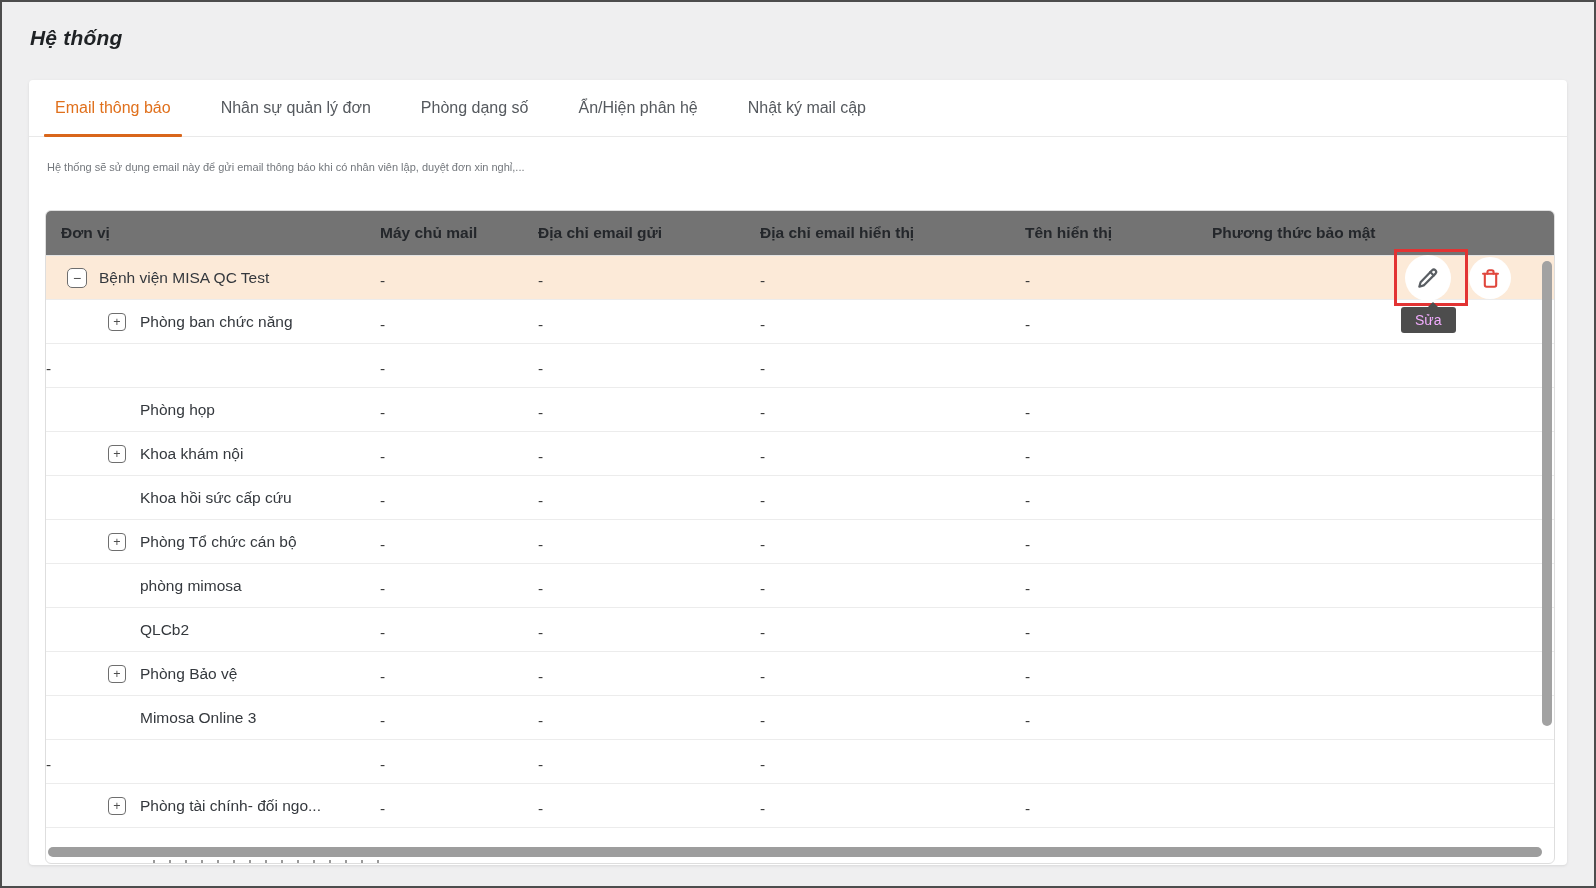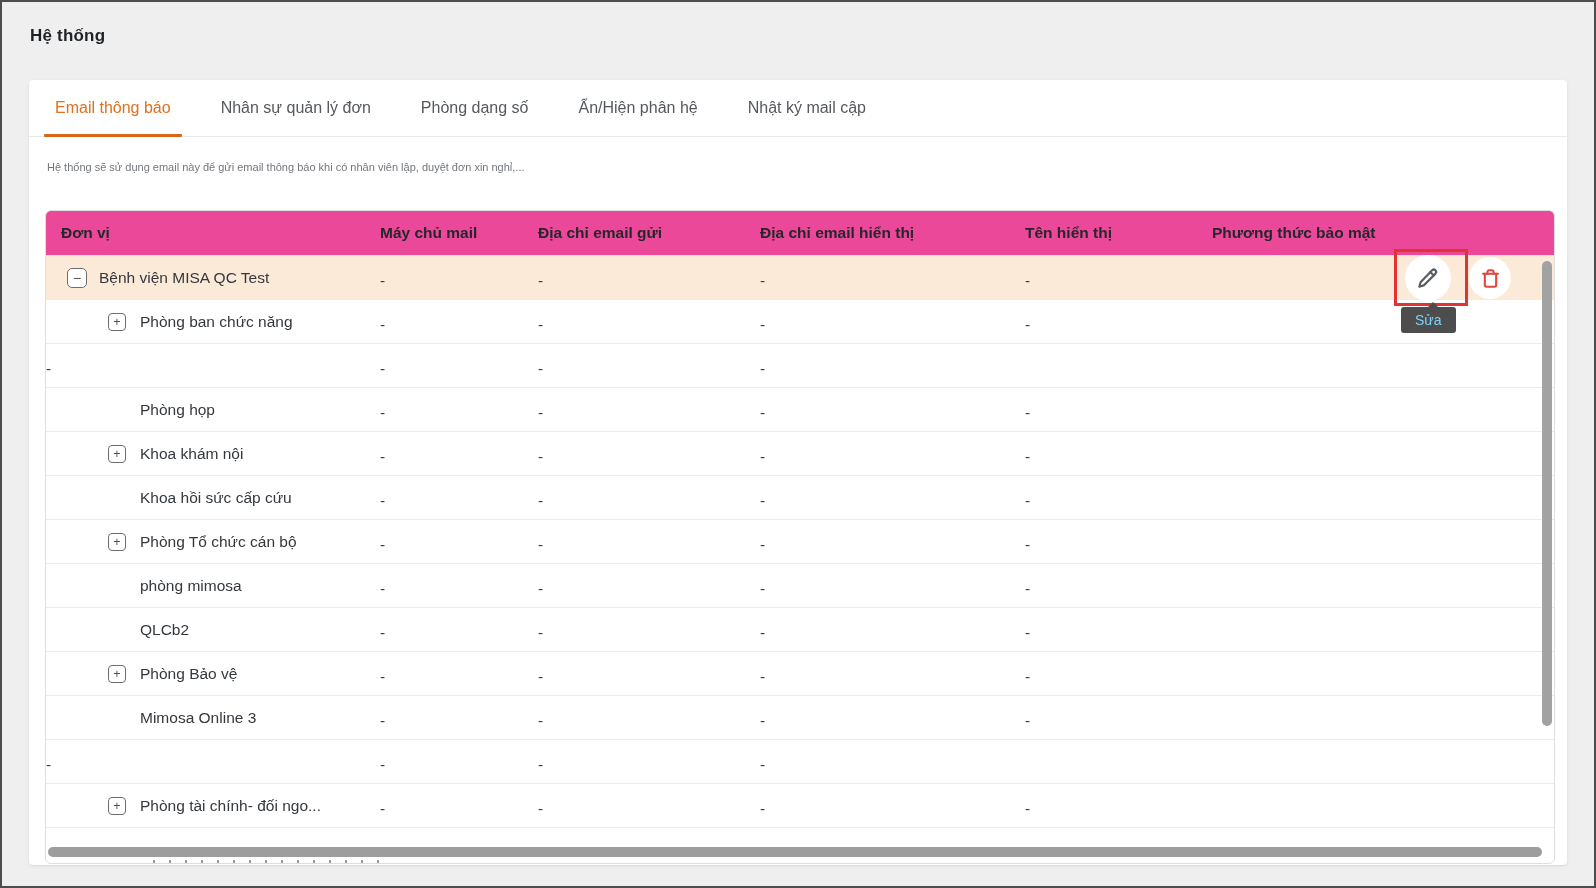--- a/index.html
+++ b/index.html
@@ -7,21 +7,21 @@
   body {
     font-family:"Liberation Sans","DejaVu Sans",sans-serif;
     background:#efefef;
   }
   .frame {
     position:relative; width:1596px; height:888px;
     border:2px solid #4d4d4d; background:#efeff0; overflow:hidden;
   }
   .page-title {
     position:absolute; left:28px; top:24px;
-    font-size:17px; font-weight:bold; color:#1f2225; letter-spacing:.2px;
+    font-size:21px; font-weight:bold; color:#1f2225; letter-spacing:.2px;font-style:italic;
   }
   .card {
     position:absolute; left:27px; right:27px; top:78px; bottom:21px;
     background:#ffffff; border-radius:4px;
     box-shadow:0 1px 3px rgba(0,0,0,.10);
   }
   
   .tabs {
     position:absolute; top:0; left:0; right:0; height:57px;
     display:flex; align-items:stretch; padding-left:15px;
@@ -47,21 +47,21 @@
     position:absolute; top:130px; left:16px; width:1510px; height:654px;
     border:1px solid #dedede; border-radius:6px; overflow:hidden;
     background:#fff;
   }
   .thead, .trow {
     display:grid;
     grid-template-columns:334px 158px 222px 265px 187px 181px 1fr;
     align-items:center;
   }
   .thead {
-    height:45px; background:#ec4899; border-bottom:1px solid #e3e3e3;
+    height:45px; background:#737373; border-bottom:1px solid #e3e3e3;
     font-weight:bold; font-size:15.5px; color:#24272b;
   }
   .hcell:first-child { padding-left:15px; }
   .trow { height:44px; border-bottom:1px solid #ececec; font-size:15.5px; color:#34383d; }
   .trow.highlight { background:var(--highlight,#fcead8); position:relative; z-index:5; }
   .cell { min-width:0; }
   .cell.unit { display:flex; align-items:center; overflow:hidden; white-space:nowrap; }
   .trow.lv1 .cell.unit { padding-left:21px; }
   .trow.lv2 .cell.unit { padding-left:62px; }
   .trow.lv2.no-toggle .cell.unit { padding-left:94px; }
@@ -80,21 +80,21 @@
     display:flex; align-items:center; justify-content:center; cursor:pointer; padding:0;
   }
   .icon-btn.edit { left:12px; top:-1px; width:46px; height:46px; }
   .icon-btn.del  { left:76px; top:1px;  width:42px; height:42px; }
   .red-box {
     position:absolute; left:1px; top:-7px; width:74px; height:57px;
     border:3.5px solid var(--red-box,#e23333); pointer-events:none; z-index:8;
   }
   .tooltip {
     position:absolute; left:8px; top:51px; z-index:9;
-    background:var(--tooltip-bg,#4d4d4d); color:#7dd3fc; font-size:14px;
+    background:var(--tooltip-bg,#4d4d4d); color:#f0abfc; font-size:14px;
     padding:5px 14px; border-radius:3px; white-space:nowrap;
   }
   .tooltip::before {
     content:""; position:absolute; top:-5px; left:26px;
     border-left:6px solid transparent; border-right:6px solid transparent;
     border-bottom:6px solid var(--tooltip-bg,#4d4d4d);
   }
   
   .vscroll {
     position:absolute; right:2px; top:50px; width:10px; height:465px;

